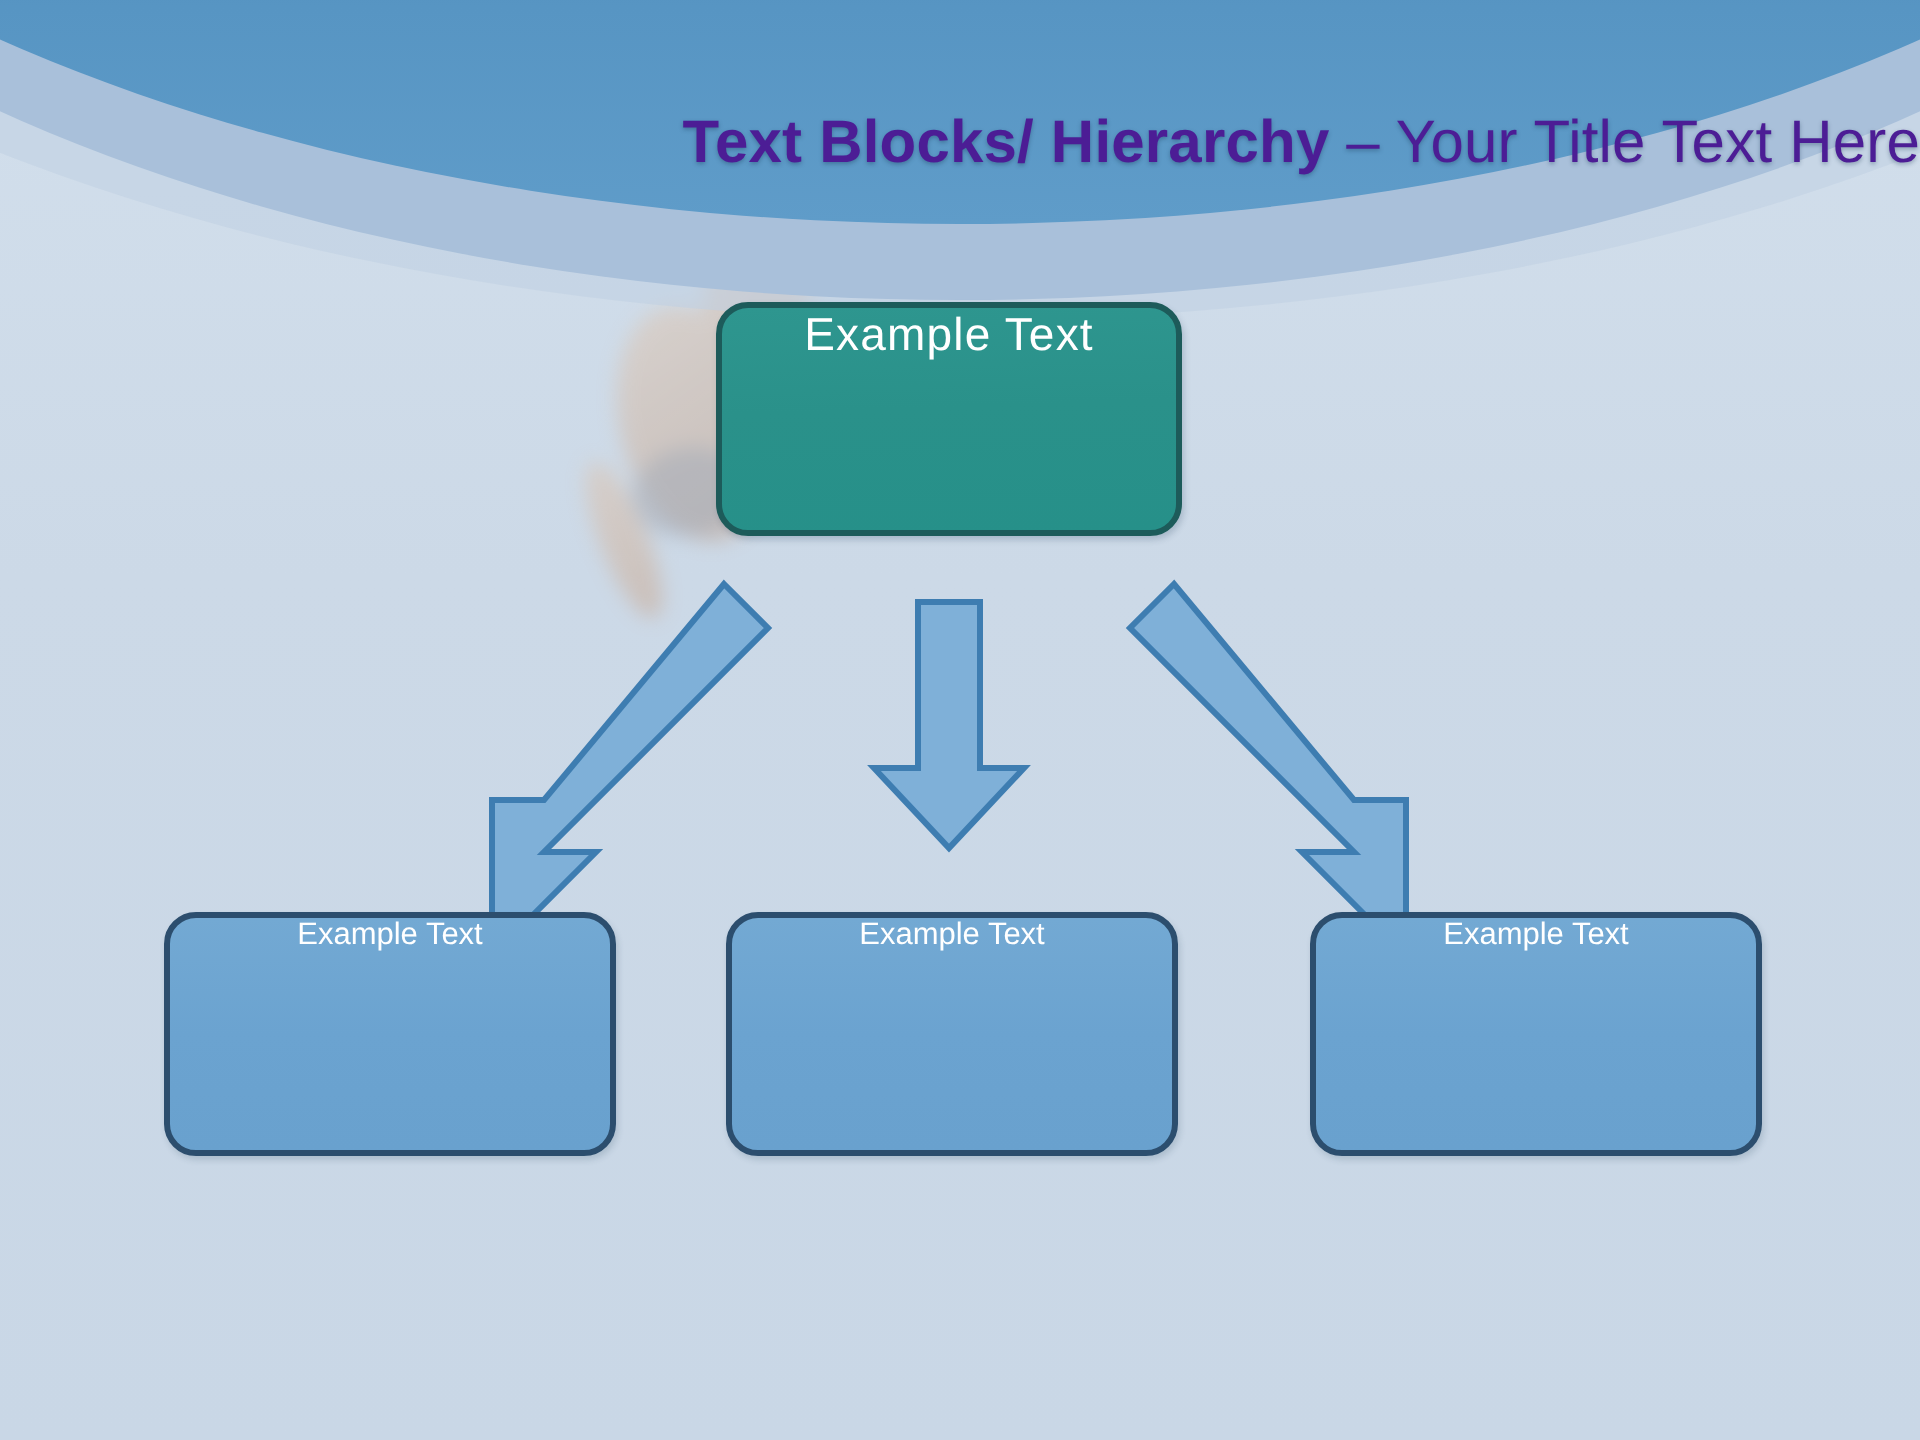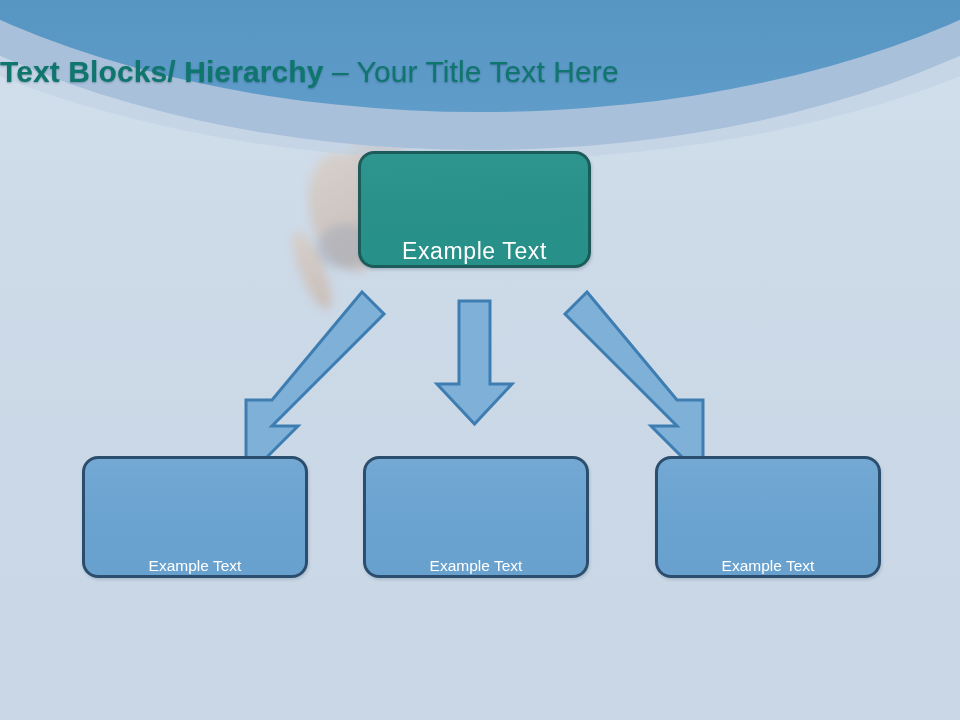--- a/index.html
+++ b/index.html
@@ -125,37 +125,37 @@
     background: #bfd0e2;
     opacity: 0.55;
   }
 
   
   .slide-title {
     position: absolute;
     left: 0;
     top: 53px;
     width: 960px;
-    text-align: left;
-    color: #0f766e;
+    text-align: right;
+    color: #4c1d95;
     font-size: 30px;
     line-height: 38px;
     letter-spacing: 0.1px;
     white-space: nowrap;
     text-shadow: 0 1px 2px rgba(18,50,76,0.35);
   }
   .slide-title .t-bold { font-weight: bold; }
   .slide-title .t-light { font-weight: normal; }
 
   
   .node {
     position: absolute;
     box-sizing: border-box;
     display: flex;
-    align-items: flex-end;
+    align-items: flex-start;
     justify-content: center;
     color: #ffffff;
     border-radius: 14px;
     text-align: center;
   }
   .node-top {
     left: 358px;
     top: 151px;
     width: 233px;
     height: 117px;

